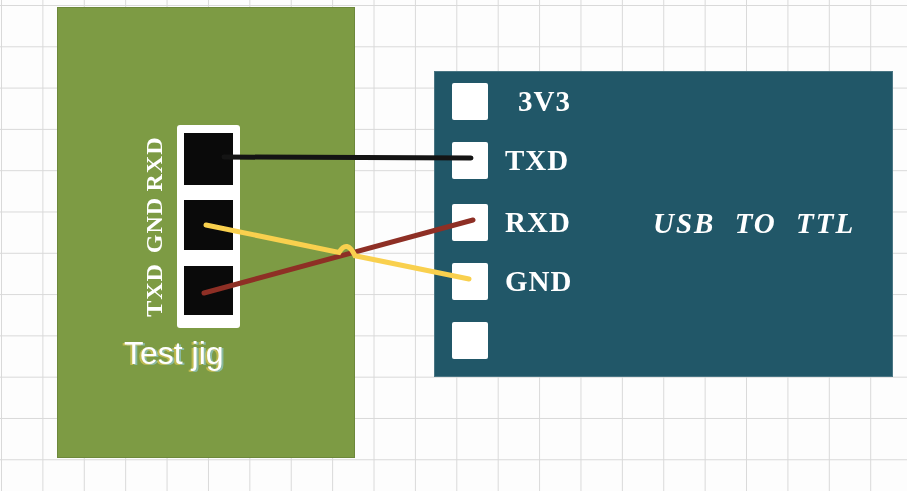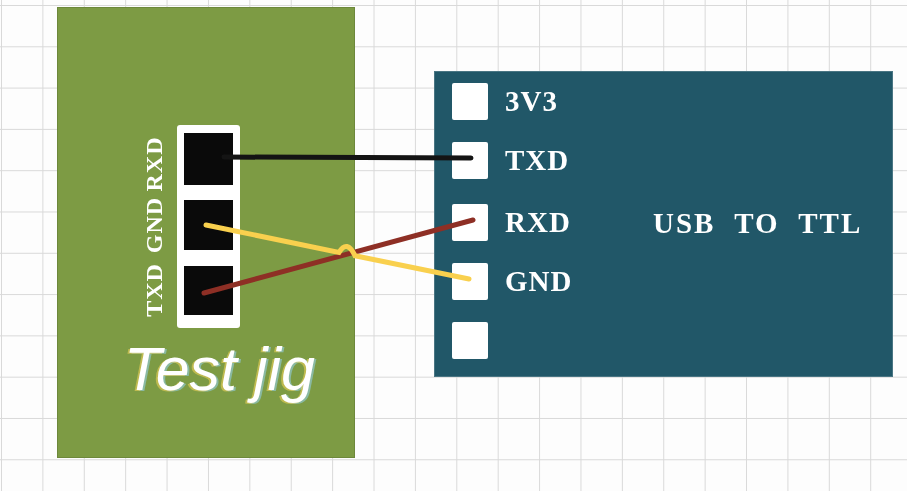--- a/index.html
+++ b/index.html
@@ -41,55 +41,55 @@
     color:#ffffff;
     font-family:"Liberation Serif","DejaVu Serif",serif;
     font-weight:bold;font-size:24px;letter-spacing:1px;
     white-space:nowrap;
   }
   .vlabel-1{top:149px;}
   .vlabel-2{top:210px;}
   .vlabel-3{top:275px;}
   .testjig-title{
     position:absolute;left:124px;top:336px;
-    color:#ffffff;font-size:61px;line-height:1.1;
+    color:#ffffff;font-size:32px;line-height:1.1;
     font-family:"Liberation Sans",sans-serif;
     text-shadow:-2px 1px 0 rgba(244,211,90,0.55), 2px 1px 0 rgba(150,210,240,0.55);
     white-space:nowrap;
-    font-style:italic;
   }
   .upin{
     position:absolute;left:452px;width:36px;height:37px;
     background:#ffffff;border-radius:2px;
   }
   .upin-1{top:83px;}
   .upin-2{top:142px;}
   .upin-3{top:204px;}
   .upin-4{top:263px;}
   .upin-5{top:322px;}
   .upin-label{
     position:absolute;left:505px;height:37px;
     display:flex;align-items:center;
     color:#ffffff;
     font-family:"Liberation Serif","DejaVu Serif",serif;
     font-weight:bold;font-size:29px;letter-spacing:1px;
     white-space:nowrap;
   }
-  .ulabel-1{top:83px;}
+  .ulabel-1{top:83px;margin-left:13px;}
   .ulabel-2{top:142px;}
   .ulabel-3{top:204px;}
   .ulabel-4{top:263px;}
   .ulabel-5{top:322px;}
   .usbttl-title{
     position:absolute;left:653px;top:204px;height:38px;
     display:flex;align-items:center;
     color:#ffffff;
     font-family:"Liberation Serif","DejaVu Serif",serif;
     font-weight:bold;font-size:29px;letter-spacing:2px;word-spacing:10px;
     white-space:nowrap;
+    font-style:italic;
   }
   .wires{position:absolute;left:0;top:0;z-index:10;pointer-events:none;}
 </style>
 </head>
 <body>
 
 <div class="canvas">
 
   <div class="board board-testjig" style="background-color: rgb(125, 155, 68);"></div>
 

